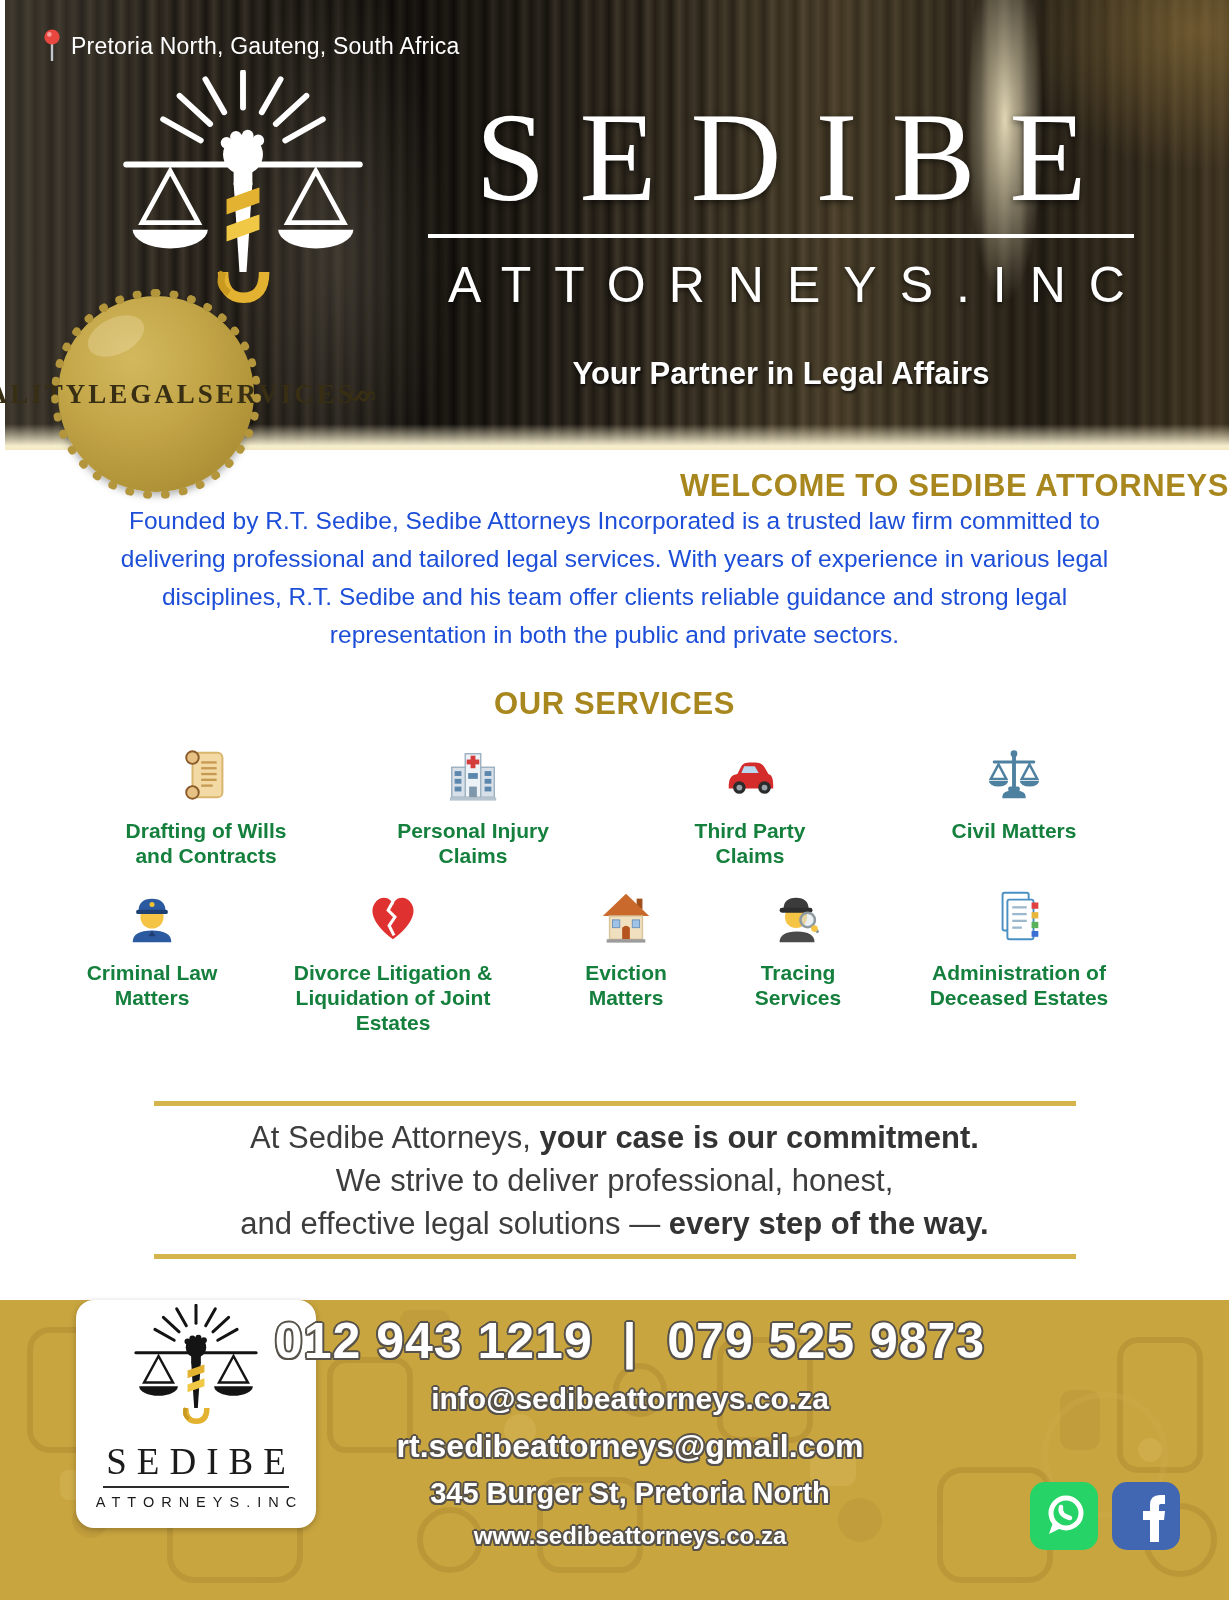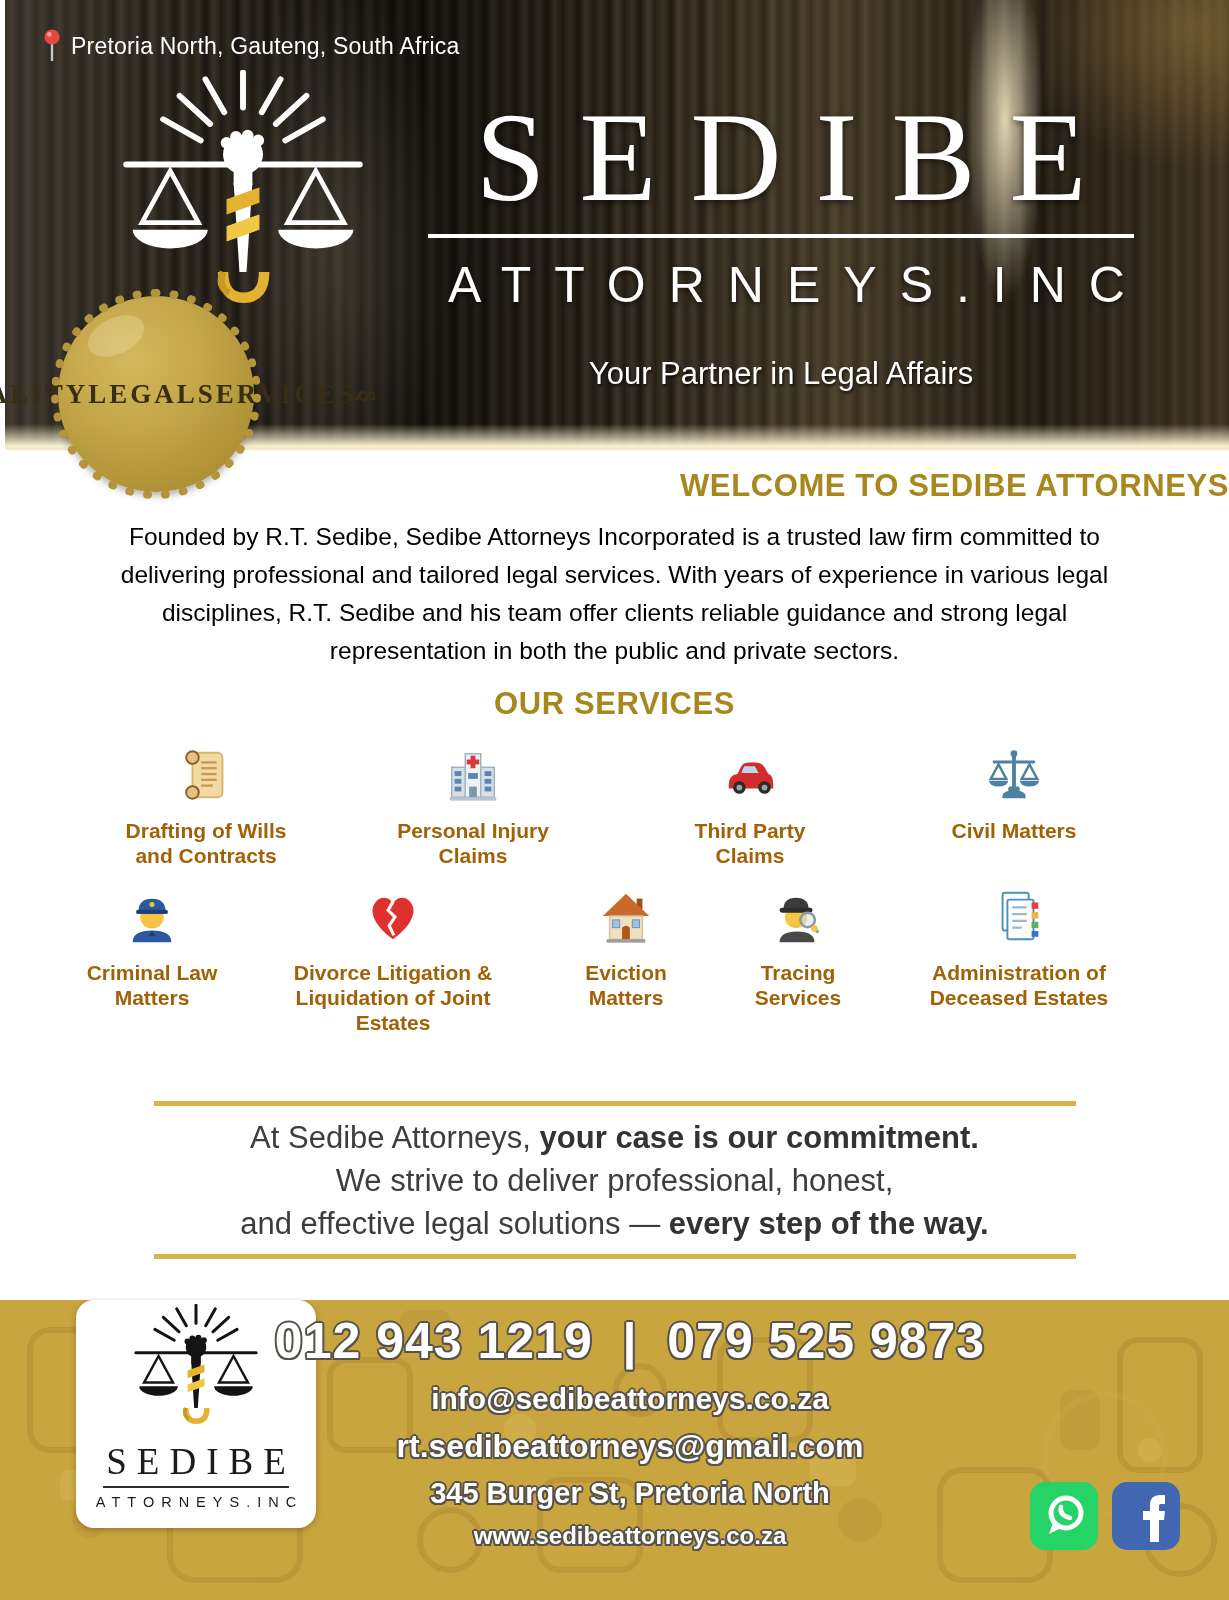--- a/index.html
+++ b/index.html
@@ -20,45 +20,45 @@
     background:linear-gradient(to bottom, rgba(247,239,208,0), #F6EECE 85%, #F3E9C2);}
   .location{position:absolute;left:36px;top:28px;display:flex;align-items:center;gap:8px;z-index:5;}
   .location-label{color:#ffffff;font-size:23px;letter-spacing:.2px;}
   .header-logo{position:absolute;left:92px;top:70px;width:292px;height:270px;color:#ffffff;z-index:3;}
   .brand{position:absolute;left:420px;top:88px;width:712px;text-align:center;color:#fff;z-index:3;}
   .brand-name{font-family:"Liberation Serif", serif;font-weight:400;font-size:126px;line-height:140px;
     letter-spacing:34px;text-indent:34px;white-space:nowrap;text-shadow:0 2px 6px rgba(0,0,0,.6);}
   .brand-rule{width:706px;height:4px;background:#ffffff;margin:6px auto 0;}
   .brand-suffix{margin-top:18px;font-size:50px;letter-spacing:23px;text-indent:23px;white-space:nowrap;
     font-weight:400;text-shadow:0 2px 5px rgba(0,0,0,.6);}
-  .tagline{margin-top:42px;font-size:31px;font-weight:400;text-shadow:1px 2px 3px rgba(0,0,0,.75);}
+  .tagline{margin-top:42px;font-size:31px;font-weight:700;text-shadow:1px 2px 3px rgba(0,0,0,.75);}
 
   
   .badge{position:absolute;left:58px;top:296px;width:196px;height:196px;border-radius:50%;z-index:6;
     background:radial-gradient(circle at 38% 32%, #D3B85E 0%, #C3A648 40%, #AD8F35 78%, #9E8130 100%);
     box-shadow:0 3px 8px rgba(0,0,0,.35);display:flex;flex-direction:row;align-items:center;justify-content:center;}
   .badge::before{content:"";position:absolute;inset:-7px;border-radius:50%;border:9px dotted #B3953B;}
   .badge::after{content:"";position:absolute;left:28px;top:22px;width:60px;height:36px;border-radius:50%;
     background:rgba(255,245,210,.25);transform:rotate(-25deg);}
   .badge-line{font-family:"Liberation Serif", serif;font-size:27px;line-height:33px;letter-spacing:3px;
     color:#372E13;font-weight:600;}
   .badge-symbol{font-family:"Liberation Serif", serif;font-size:30px;color:#372E13;font-weight:700;
     transform:rotate(90deg);margin-top:4px;}
 
   
   .section-title{position:absolute;width:1229px;text-align:center;font-size:31px;font-weight:700;
     color:#A8871E;letter-spacing:.6px;}
   .welcome-title{top:468px;text-align:right;}
   .services-title{top:686px;}
-  .intro{position:absolute;left:114px;top:518px;width:1001px;text-align:center;font-size:24.5px;
-    line-height:38px;color:#000000;}
+  .intro{position:absolute;left:114px;top:502px;width:1001px;text-align:center;font-size:24.5px;
+    line-height:38px;color:#1d4ed8;}
 
   .svc{position:absolute;text-align:center;}
   .svc .svc-icon{display:block;margin:0 auto 0;}
-  .svc .svc-label{margin-top:14px;font-size:21px;line-height:25px;font-weight:700;color:#a16207;}
+  .svc .svc-label{margin-top:14px;font-size:21px;line-height:25px;font-weight:700;color:#15803d;}
   .r1{top:746px;}  .r2{top:888px;}
 
   
   .rule{position:absolute;left:154px;width:922px;height:5px;background:#D5B54B;}
   .rule-top{top:1101px;} .rule-bottom{top:1254px;}
   .quote{position:absolute;left:114px;top:1116px;width:1001px;text-align:center;font-size:31px;
     line-height:43px;color:#3D3D3D;}
   .quote b{color:#333333;margin-top:44px;}
 
   

